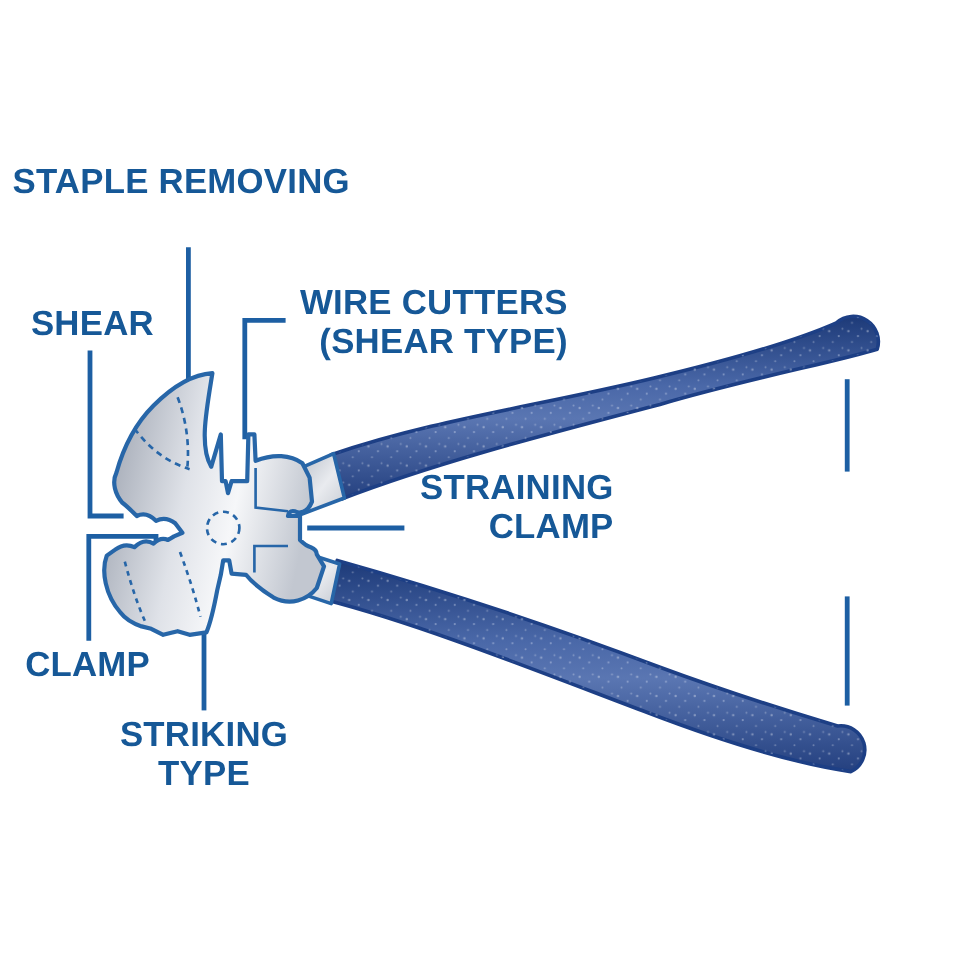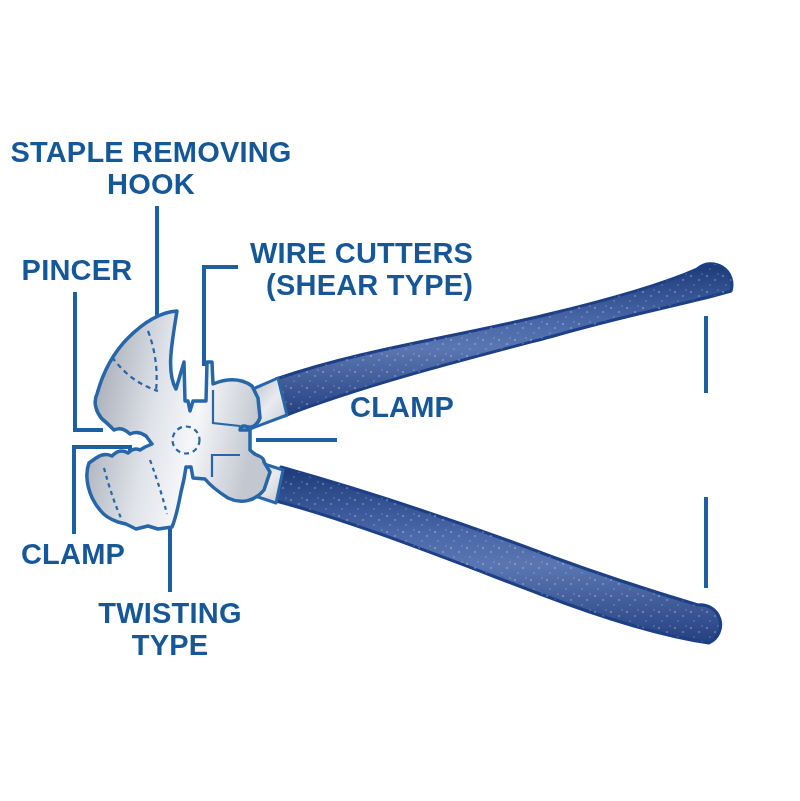--- a/index.html
+++ b/index.html
@@ -112,39 +112,39 @@
       <path stroke-dasharray="5 4" d="M148 331 Q159 360 156 391"></path>
       <path stroke-dasharray="4 4" d="M104 468 Q112 498 121 518"></path>
       <path stroke-dasharray="4 4" d="M150 460 C158 482 163 498 167 514"></path>
       <path d="M213 390 L213 423 L240 426"></path>
       <path d="M240 455 L212 455 L212 477"></path>
     </g>
   </svg>
 
   <div class="label center" style="left:0;top:136;width:302px;left:0px;top:136px;">
     <span>STAPLE REMOVING</span>
-    <span>HOOK</span>
   </div>
 
   <div class="label center" style="left:12px;top:254px;width:130px;">
-    <span>PINCER</span>
+    <span>SHEAR</span>
   </div>
 
   <div class="label left" style="left:250px;top:237px;">
     <span>WIRE CUTTERS</span>
     <span>(SHEAR TYPE)</span>
   </div>
 
   <div class="label left" style="left:350px;top:391px;">
+    <span>STRAINING</span>
     <span>CLAMP</span>
   </div>
 
 
   <div class="label center" style="left:8px;top:538px;width:130px;">
     <span>CLAMP</span>
   </div>
 
   <div class="label center" style="left:70px;top:597px;width:200px;">
-    <span>TWISTING</span>
+    <span>STRIKING</span>
     <span>TYPE</span>
   </div>
 
 </div>
 
 </body></html>

